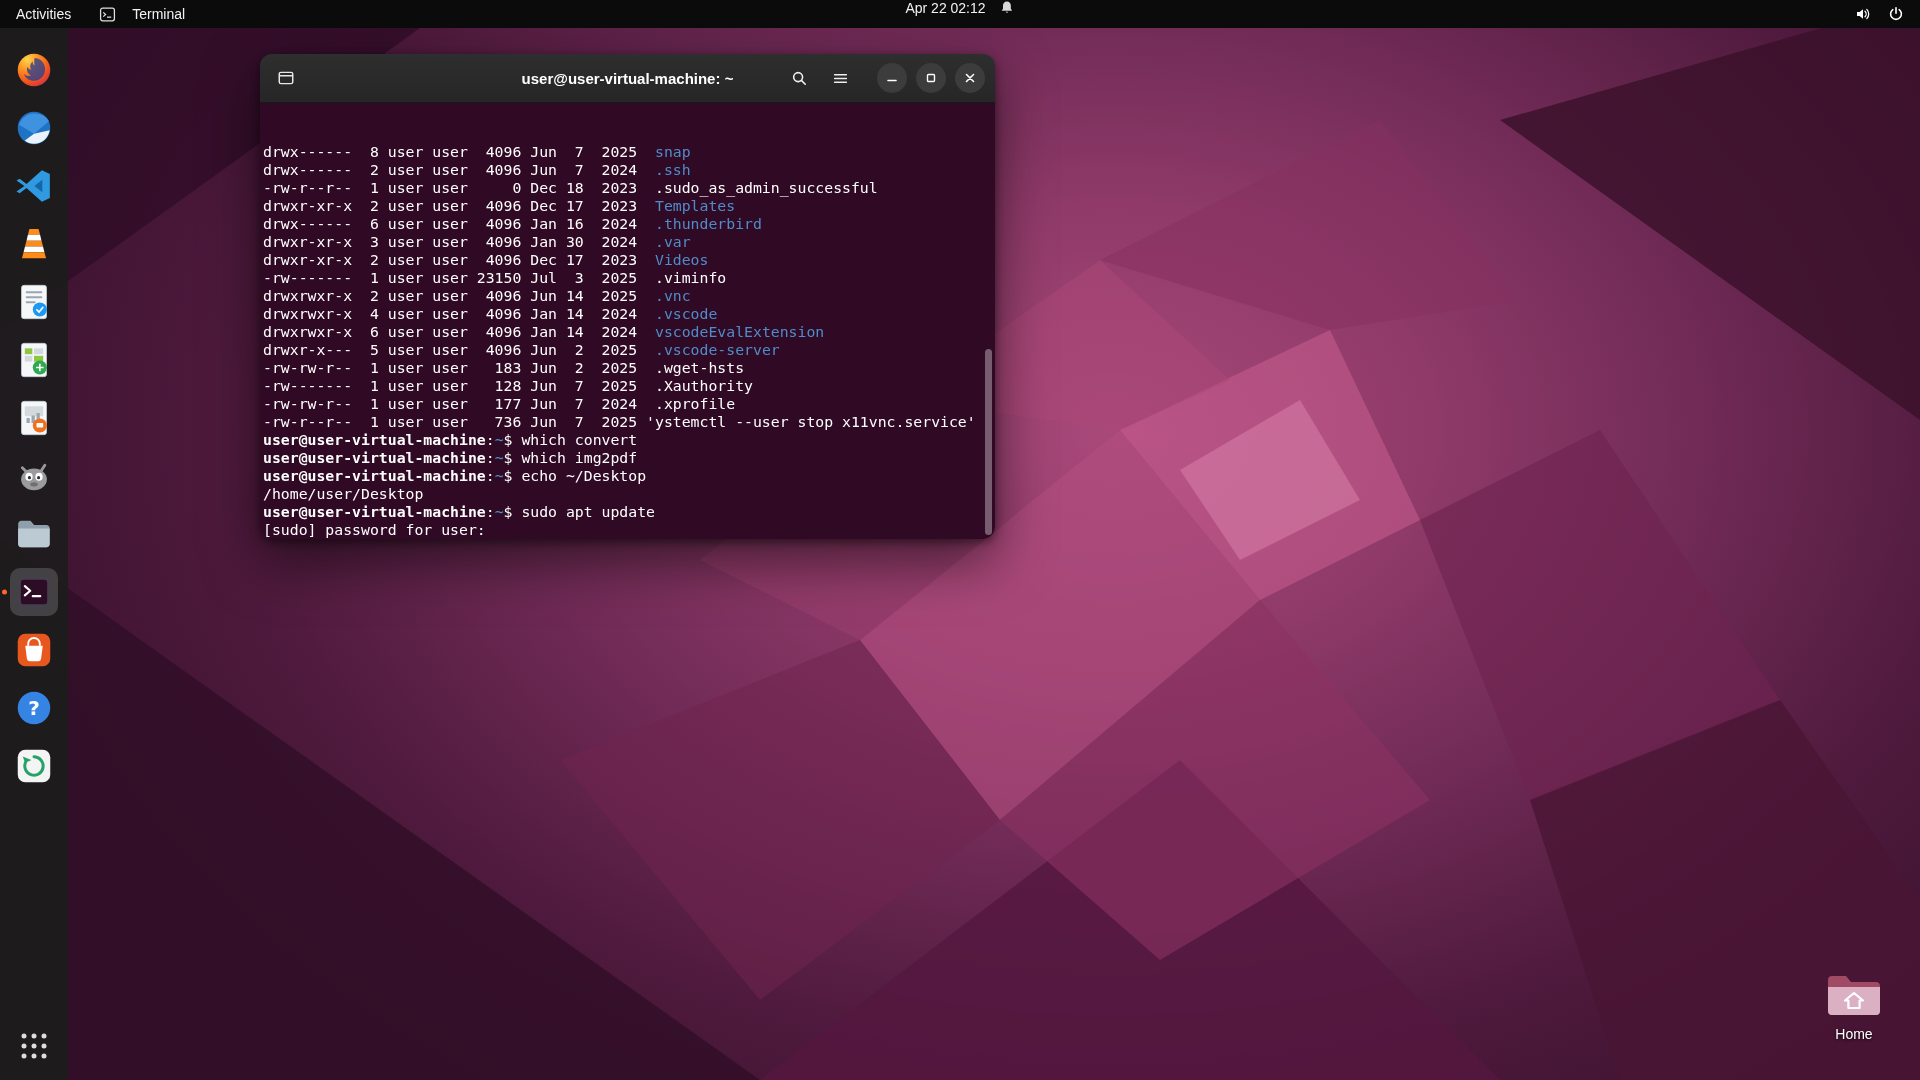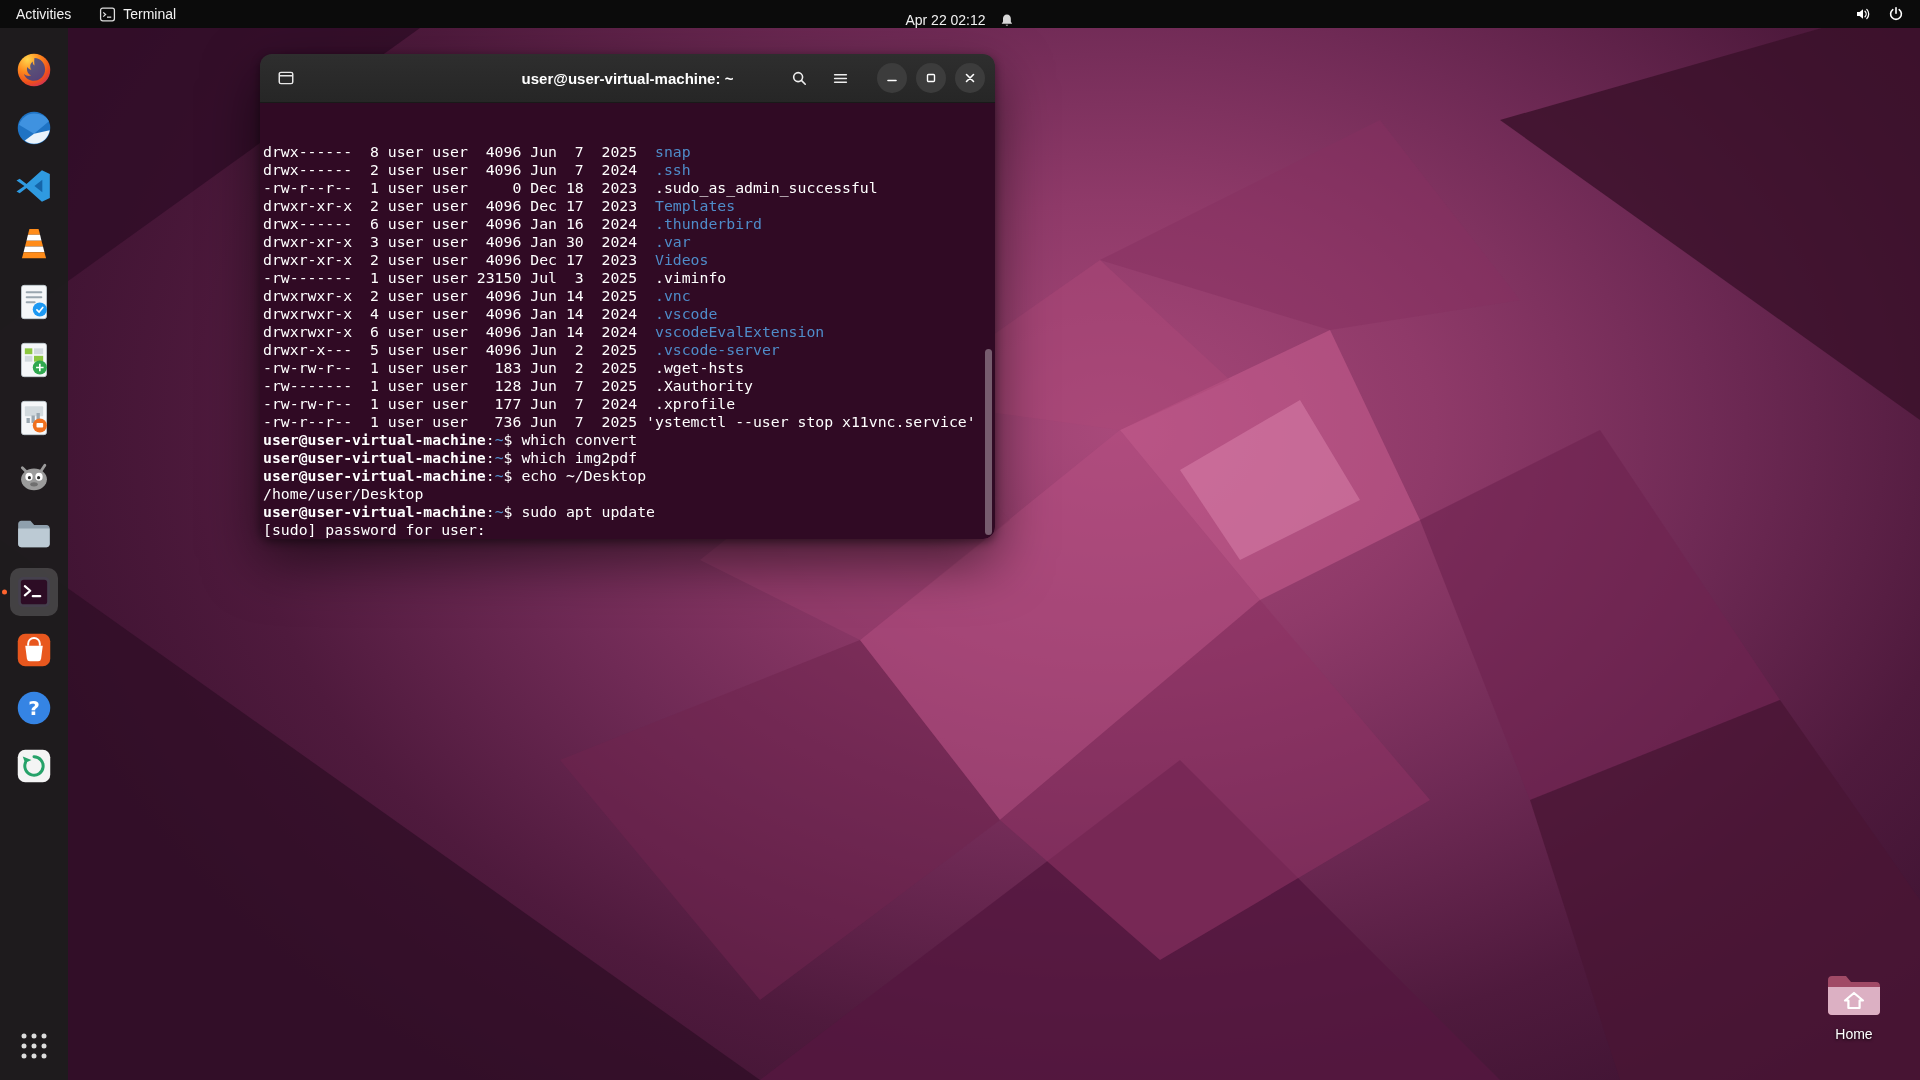--- a/index.html
+++ b/index.html
@@ -16,23 +16,23 @@
 
   .home-icon { position:absolute; left:1806px; top:972px; width:96px;
     display:flex; flex-direction:column; align-items:center; gap:7px; cursor:default;text-align:center; }
   .home-label { color:#fff; font-size:14px; text-shadow:0 1px 3px rgba(0,0,0,.85); }
 
   
   .topbar { position:absolute; top:0; left:0; width:1920px; height:28px;
     background:#0b0b0b; color:#f2f2f2; font-size:14px; display:flex;
     align-items:center; z-index:20; }
   .tb-item { height:100%; display:flex; align-items:center; padding:0 16px; }
-  .appmenu { gap:7px; padding:0 12px; }
+  .appmenu { gap:16px; padding:0 12px; }
   .clock-group { position:absolute; left:50%; transform:translateX(-50%); height:100%;
-    display:flex; align-items:flex-end; gap:14px; padding:0 10px; }
+    display:flex; align-items:flex-start; gap:14px; padding:0 10px; }
   .status-area { margin-left:auto; display:flex; align-items:center; gap:17px; padding:0 16px; height:100%; }
 
   
   .dock { position:absolute; top:28px; left:0; bottom:0; width:68px;
     background:rgba(28,28,28,0.92); z-index:15; display:flex; flex-direction:column; align-items:center; padding-top:8px; }
   .dock-item { width:48px; height:48px; margin:10px 0; border-radius:10px;
     display:flex; align-items:center; justify-content:center; position:relative; cursor:pointer; }
   .dock-item.active { background:rgba(255,255,255,0.17); }
   .running-dot { position:absolute; left:-8px; top:50%; transform:translateY(-50%);
     width:5px; height:5px; border-radius:50%; background:#ff642e; }

